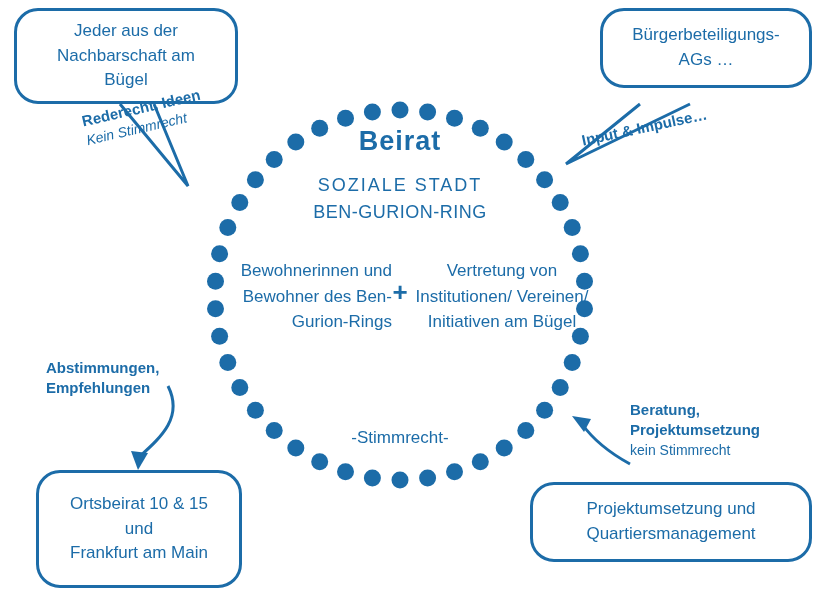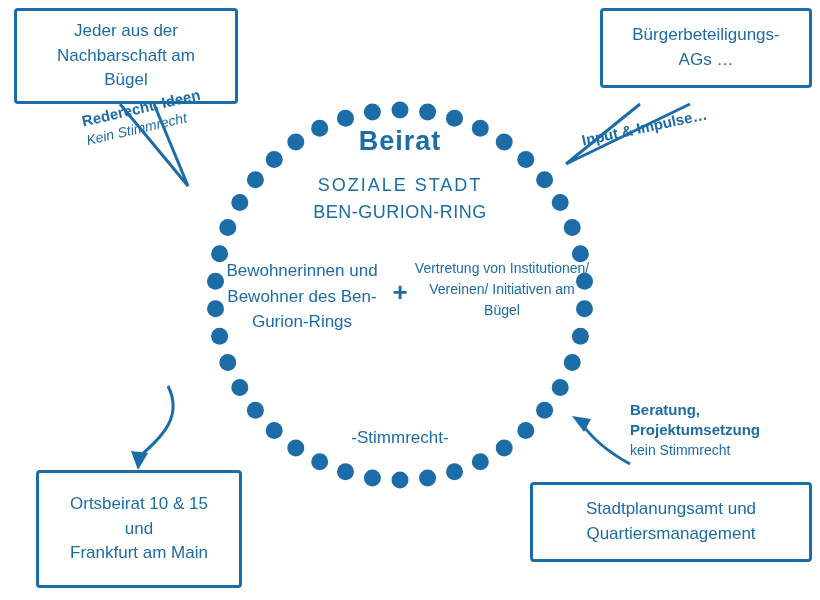--- a/index.html
+++ b/index.html
@@ -21,21 +21,21 @@
     position: absolute;
     left: 0;
     top: 0;
     width: 820px;
     height: 600px;
   }
   .box {
     position: absolute;
     box-sizing: border-box;
     border: 3px solid #1c6ca8;
-    border-radius: 4px;
+    border-radius: 24px;
     background: #ffffff;
     color: #1c6ca8;
     display: flex;
     flex-direction: column;
     align-items: center;
     justify-content: center;
     text-align: center;
     font-size: 17px;
     line-height: 1.45;
   }
@@ -87,29 +87,29 @@
   #title-sub1 {
     left: 255px; top: 175px; width: 290px;
     font-size: 18px; letter-spacing: 2px;
   }
   #title-sub2 {
     left: 255px; top: 202px; width: 290px;
     font-size: 18px; letter-spacing: 0.5px;
   }
   #col-left {
     left: 212px; top: 258px; width: 180px;
-    font-size: 17px; line-height: 1.5; text-align: center;
+    font-size: 17px; line-height: 1.5; text-align: right;
   }
   #col-plus {
     left: 386px; top: 277px; width: 28px;
     font-size: 26px; font-weight: bold; text-align: center;
   }
   #col-right {
     left: 412px; top: 258px; width: 180px;
-    font-size: 14px; line-height: 1.5; text-align: center;
+    font-size: 17px; line-height: 1.5; text-align: center;
   }
   #stimmrecht {
     left: 300px; top: 428px; width: 200px;
     font-size: 17px; 
   }
 </style>
 </head>
 <body>
 
 <div id="stage">
@@ -189,31 +189,35 @@
     <div>AGs …</div>
   </div>
 
   <div class="box" id="box-ortsbeirat">
     <div>Ortsbeirat 10 &amp; 15</div>
     <div>und</div>
     <div>Frankfurt am Main</div>
   </div>
 
   <div class="box" id="box-stadtplanung">
-    <div>Stadtplanungsamt und</div>
+    <div>Projektumsetzung und</div>
     <div>Quartiersmanagement</div>
   </div>
 
   <div class="label" id="lbl-rederecht">
     <div>Rederecht, Ideen</div>
     <div class="sub">Kein Stimmrecht</div>
   </div>
 
   <div class="label" id="lbl-input">Input &amp; Impulse…</div>
 
+  <div class="label" id="lbl-abstimmungen">
+    <div>Abstimmungen,</div>
+    <div>Empfehlungen</div>
+  </div>
 
   <div class="label" id="lbl-beratung">
     <div>Beratung,</div>
     <div>Projektumsetzung</div>
     <div class="sub">kein Stimmrecht</div>
   </div>
 
   <div class="center-text" id="title-main">Beirat</div>
   <div class="center-text" id="title-sub1">SOZIALE STADT</div>
   <div class="center-text" id="title-sub2">BEN-GURION-RING</div>

